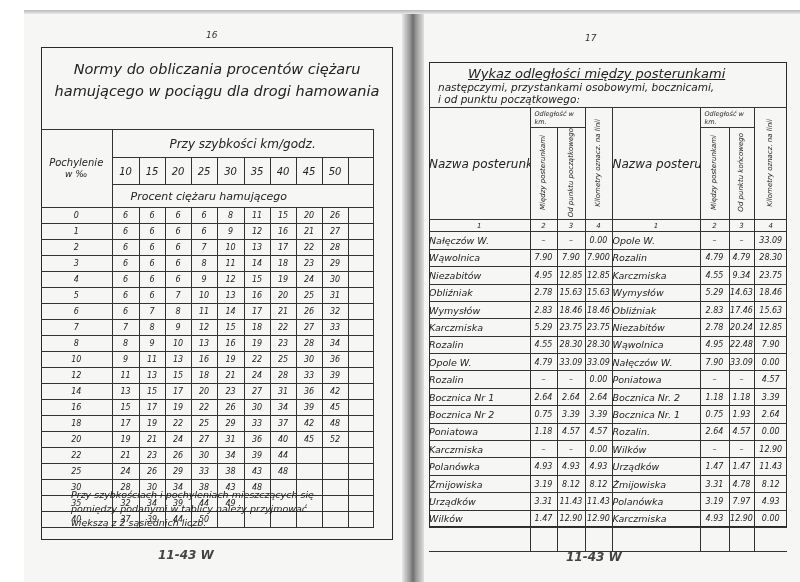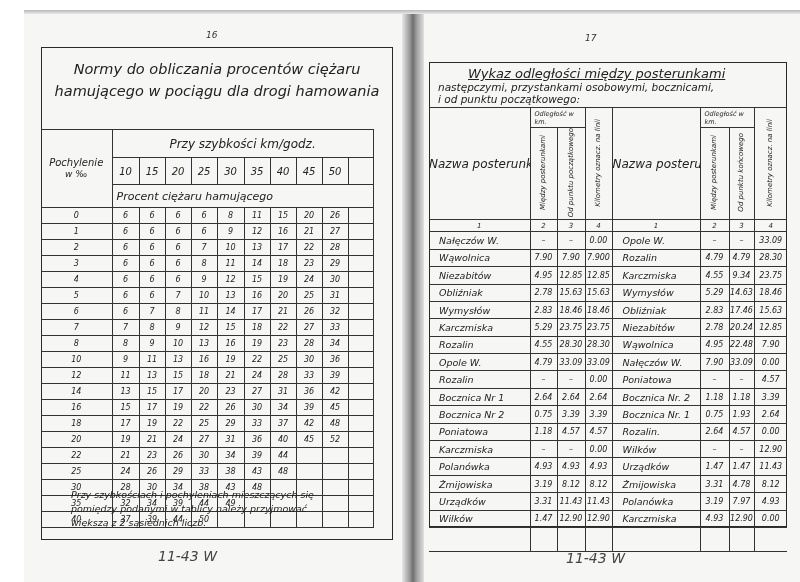--- a/index.html
+++ b/index.html
@@ -7,34 +7,34 @@
          font-family:"DejaVu Sans", sans-serif; color:#1a1a1a; }
   .spread { position:absolute; left:16px; top:0; width:800px; height:582px; }
   .topshade { position:absolute; left:0; top:0; width:800px; height:10px; background:#ffffff; }
   .topline { position:absolute; left:8px; top:10px; width:784px; height:4px; background:linear-gradient(#b8b8b8,#e8e8e8); }
   .page { position:absolute; top:13px; background:#f6f6f4; }
   .page.left { left:8px; width:387px; height:569px; }
   .page.right { left:402px; width:390px; height:569px; }
   .gutter { position:absolute; left:386px; top:13px; width:22px; height:569px;
             background:linear-gradient(90deg,#e8e8e8 0%,#9a9a9a 35%,#6f6f6f 50%,#9a9a9a 65%,#e0e0e0 100%); }
   .pageno { position:absolute; font-family:"DejaVu Sans", sans-serif; font-style:italic; font-size:9px; color:#333; }
-  .foot { position:absolute; font-style:italic; font-size:14px; color:#444; }
+  .foot { position:absolute; font-style:italic; font-size:12px; color:#444;font-weight:bold; }
 
   .box { position:absolute; border:1.6px solid #2a2a2a; box-sizing:border-box; }
   .title { position:absolute; text-align:center; font-style:italic; color:#222; }
   table { border-collapse:collapse; position:absolute; table-layout:fixed; }
   td, th { border:1px solid #333; padding:0; text-align:center; vertical-align:middle;
            font-style:italic; font-weight:normal; color:#222; overflow:hidden; white-space:nowrap; }
   .lt td { font-size:8px; height:15px; }
   .lt .hdr1 td { height:27px; font-size:12px; }
   .lt .hdr2 td { height:26px; font-size:10px; }
   .lt .hdr3 td { height:22px; font-size:11px; }
   .lt td.grade { font-size:8px; }
   .rt td { font-size:8px; height:16.4px; }
-  .rt td.name { text-align:left; padding-left:10px; font-size:9.5px; }
+  .rt td.name { text-align:left; font-size:9.5px; }
   .rt .hnum td { height:11px; font-size:7px; }
   .vert { writing-mode:vertical-rl; transform:rotate(180deg); font-size:7px; line-height:9px; display:inline-block; }
   .note { position:absolute; font-style:italic; font-size:9.5px; line-height:14px; color:#222; }
 </style>
 </head>
 <body>
 
 <div class="spread">
   <div class="topshade"></div>
   <div class="page left"></div>
@@ -78,21 +78,21 @@
           <td>20</td>
           <td>25</td>
           <td>30</td>
           <td>35</td>
           <td>40</td>
           <td>45</td>
           <td>50</td>
           <td></td>
         </tr>
       <tr class="hdr3">
-        <td colspan="10" style="text-align:left;padding-left:4px;">Procent ciężaru hamującego</td>
+        <td colspan="10" style="text-align:left;padding-left:18px;">Procent ciężaru hamującego</td>
       </tr>
     <tr>
           <td class="grade" style="border-left: none;">0</td>
           <td>6</td>
           <td>6</td>
           <td>6</td>
           <td>6</td>
           <td>8</td>
           <td>11</td>
           <td>15</td>

